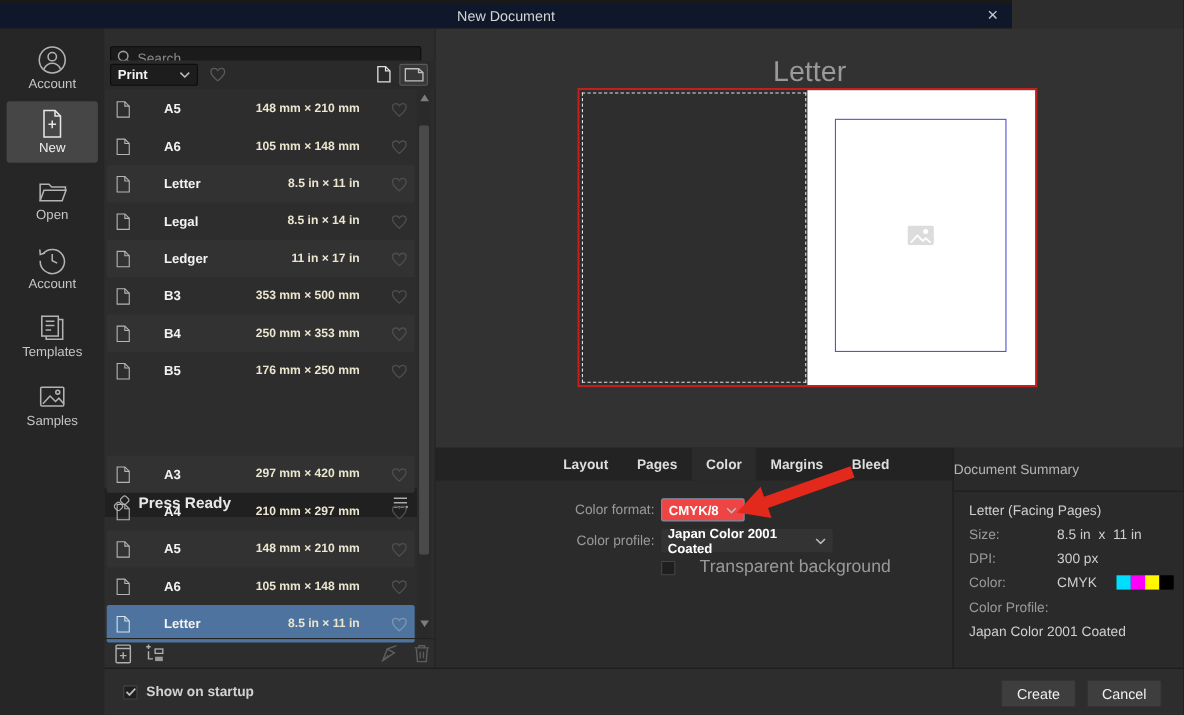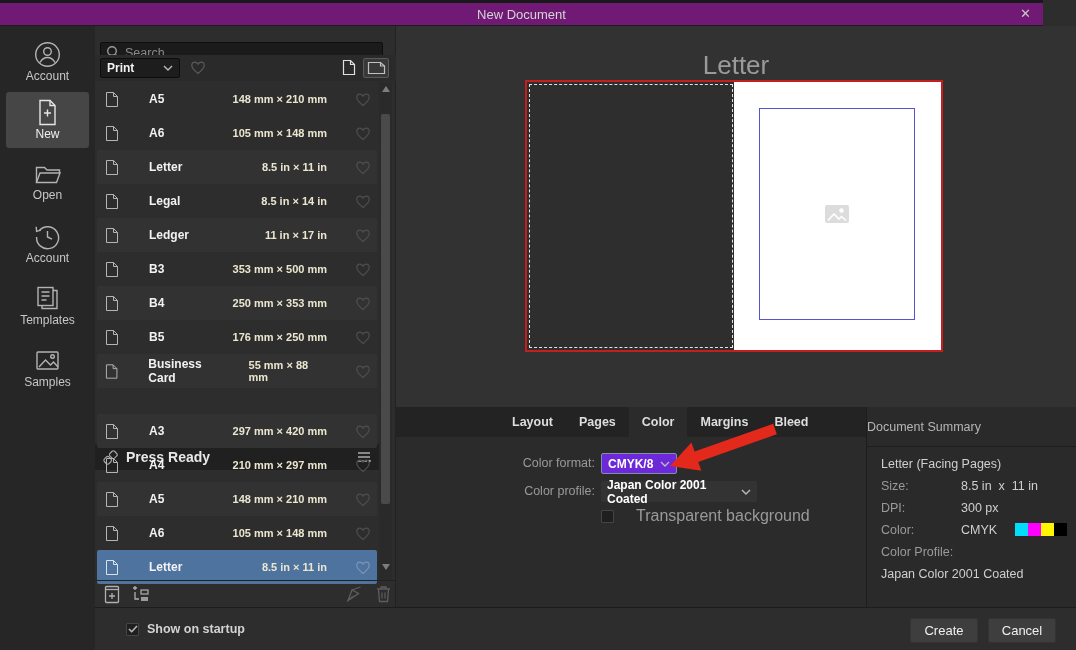--- a/index.html
+++ b/index.html
@@ -1,21 +1,21 @@
 <!DOCTYPE html>
 <html><head>
 <meta charset="utf-8">
 <style>
   * { margin:0; padding:0; box-sizing:border-box; }
   html,body { background:#1a1a1a; }
   body { font-family:"Liberation Sans","DejaVu Sans",sans-serif; }
   #dialog { position:relative; width:1076px; height:650px; background:#2d2d2d; overflow:hidden; }
 
   
-  .titlebar { position:absolute; left:0; top:0; width:1043px; height:26px; background:#701a75;
+  .titlebar { position:absolute; left:0; top:0; width:920px; height:26px; background:#0f172a;
     border-top:3px solid #191919; border-bottom:1px solid #1d1d1d; }
   .titlebar .title { position:absolute; left:0; right:0; top:4px; text-align:center;
     font-size:13px; color:#d4d4d4; }
   .titlebar .close { position:absolute; right:12px; top:3px; font-size:13px; color:#c8c8c8; cursor:pointer; }
 
   
   .sidebar { position:absolute; left:0; top:26px; width:95px; height:624px; background:#262626; }
   .nav-item { position:absolute; left:6px; width:83px; border-radius:3px; text-align:center; color:#c6c6c6; }
   .nav-item.sel { background:#464646; color:#efefef; }
   .nav-item svg { display:block; margin:7px auto 1px; }
@@ -77,21 +77,21 @@
   
   .tabbar { position:absolute; left:396px; top:407px; width:470px; height:30px; background:#232323;
     display:flex; padding-left:103px; }
   .tab { height:30px; line-height:30px; padding:0 13px; font-size:12.5px; font-weight:bold; color:#dedede; cursor:pointer; }
   .tab.active { background:#2b2b2b; }
   .controls { position:absolute; left:396px; top:437px; width:470px; height:170px; background:#2b2b2b; }
   .f-label { position:absolute; width:140px; text-align:right; font-size:12.5px; color:#9a9a9a; }
   .dd { position:absolute; height:21px; border-radius:2px; display:flex; align-items:center;
     padding:0 6px; cursor:pointer; }
   .dd .dval { color:#ffffff; font-size:12px; font-weight:bold; flex:1; }
-  .dd-format { left:205px; top:16px; width:76px; background:#6d28d9; border:1px solid #7d90a6; }
+  .dd-format { left:205px; top:16px; width:76px; background:#ef4444; border:1px solid #7d90a6; }
   .dd-profile { left:205px; top:44px; width:156px; background:#333333; }
   .chk { width:13px; height:13px; background:#1f1f1f; border:1px solid #454545; border-radius:1px;
     display:inline-flex; align-items:center; justify-content:center; cursor:pointer; }
   .chk-row { position:absolute; left:205px; top:70px; display:flex; align-items:center; }
   .chk-row .clabel { margin-left:22px; font-size:16px; color:#9a9a9a;text-align:center; }
   .arrow-svg { position:absolute; left:645px; top:421px; pointer-events:none; }
 
   
   .summary { position:absolute; left:866px; top:407px; width:210px; height:200px; background:#2a2a2a;
     border-left:1px solid #1d1d1d; }
@@ -99,21 +99,21 @@
     border-bottom:1px solid #1d1d1d; }
   .sum-row { position:absolute; left:14px; font-size:12.5px; color:#cfcfcf; white-space:pre; }
   .sum-lab { color:#9a9a9a; }
   .sum-val { position:absolute; left:94px; font-size:12.5px; color:#cfcfcf; white-space:pre; }
   .swatches { position:absolute; left:148px; top:114px; display:flex; }
   .sw { width:13px; height:13px; }
 
   
   .footer { position:absolute; left:95px; top:607px; width:981px; height:43px; background:#2d2d2d;
     border-top:1px solid #1c1c1c; }
-  .startup { position:absolute; left:31px; top:14px; display:flex; align-items:center; }
+  .startup { position:absolute; left:17px; top:14px; display:flex; align-items:center; }
   .startup .clabel { margin-left:8px; font-size:12.5px; font-weight:bold; color:#d2d2d2; }
   .btn { position:absolute; top:10px; width:68px; height:25px; background:#3e3e3e; border:1px solid #333;
     border-radius:2px; color:#f0f0f0; font-size:13px; text-align:center; line-height:23px; cursor:pointer; }
   .btn-create { right:98px; }
   .btn-cancel { right:20px; }
 </style>
 </head>
 <body>
 
 <div id="dialog">
@@ -300,33 +300,20 @@
             </svg>
           </span>
       </div>
       <div class="prow" style="top:238px">
         <svg width="14" height="17" viewBox="0 0 14 17">
             <path d="M1.5 1.5h7l4 4v10h-11z" fill="none" stroke="#b5b5b5"></path>
             <path d="M8.5 1.5v4h4" fill="none" stroke="#b5b5b5"></path>
           </svg>
         <span class="rname">B5</span>
         <span class="rdims">176 mm × 250 mm</span>
-        <span class="rheart">
-            <svg width="16" height="15" viewBox="0 0 16 15">
-              <path d="M8 13.5C4.2 10.3 1.8 8 1.8 5.4 1.8 3.6 3.2 2.2 4.9 2.2 6.1 2.2 7.3 3 8 4.1 8.7 3 9.9 2.2 11.1 2.2 12.8 2.2 14.2 3.6 14.2 5.4 14.2 8 11.8 10.3 8 13.5Z" fill="none" stroke="#4e4e4e" stroke-width="1.2"></path>
-            </svg>
-          </span>
-      </div>
-      <div class="prow alt" style="top:272px">
-        <svg width="14" height="17" viewBox="0 0 14 17">
-            <path d="M1.5 1.5h7l4 4v10h-11z" fill="none" stroke="#b5b5b5"></path>
-            <path d="M8.5 1.5v4h4" fill="none" stroke="#b5b5b5"></path>
-          </svg>
-        <span class="rname">Business Card</span>
-        <span class="rdims">55 mm × 88 mm</span>
         <span class="rheart">
             <svg width="16" height="15" viewBox="0 0 16 15">
               <path d="M8 13.5C4.2 10.3 1.8 8 1.8 5.4 1.8 3.6 3.2 2.2 4.9 2.2 6.1 2.2 7.3 3 8 4.1 8.7 3 9.9 2.2 11.1 2.2 12.8 2.2 14.2 3.6 14.2 5.4 14.2 8 11.8 10.3 8 13.5Z" fill="none" stroke="#4e4e4e" stroke-width="1.2"></path>
             </svg>
           </span>
       </div>
 
       <div class="sec-head">
         <svg width="15" height="15" viewBox="0 0 16 16">
           <rect x="1.5" y="7.5" width="7" height="7" rx="2.2" fill="none" stroke="#aaa" stroke-width="1.2" transform="rotate(-45 5 11)"></rect>

